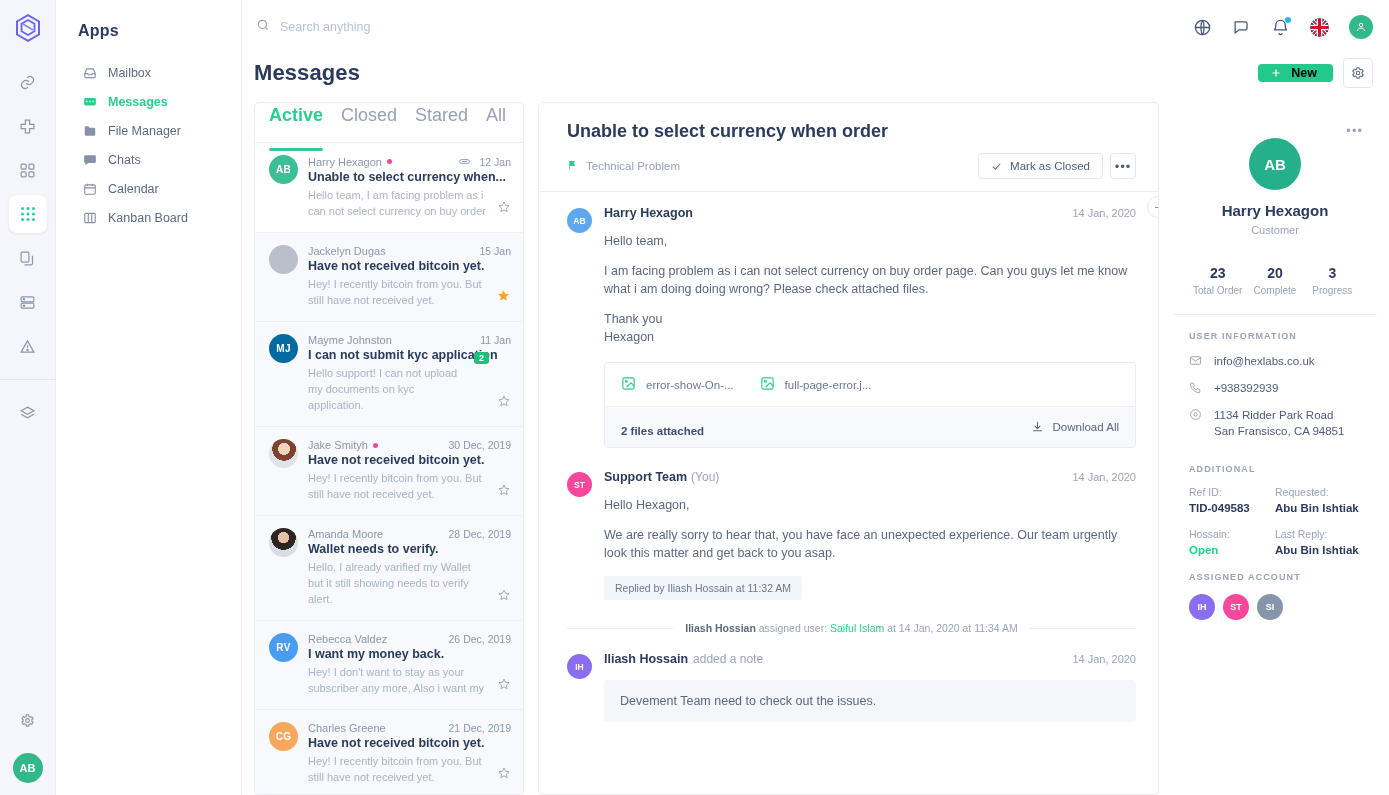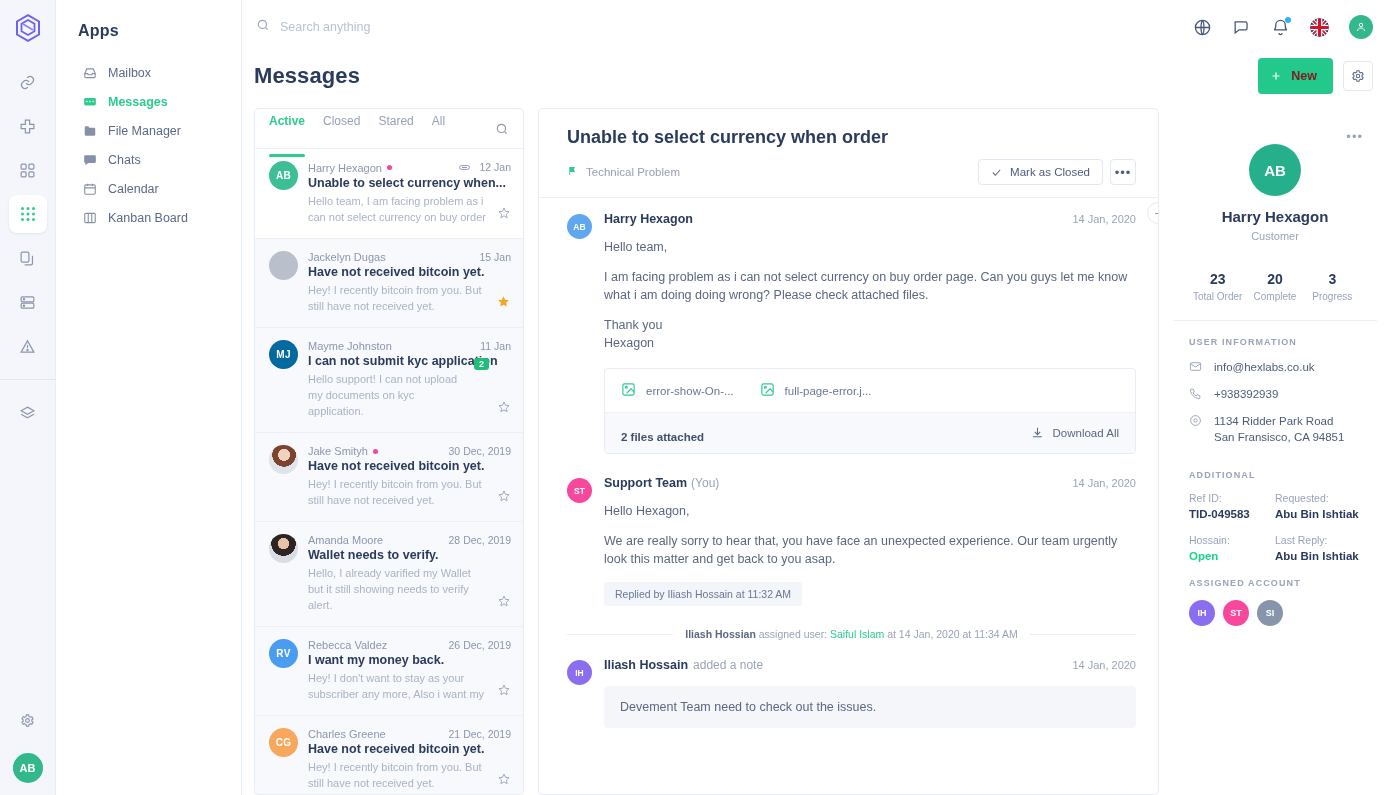--- a/index.html
+++ b/index.html
@@ -68,60 +68,60 @@
   .top-icon { color: #4a5878; cursor: pointer; display:flex; position: relative; }
   .notif-dot { position:absolute; top:-1px; right:-1px; width:6px; height:6px; border-radius:50%; background:#2bb5ee; }
   .flag { width: 19px; height: 19px; border-radius: 50%; overflow: hidden; cursor:pointer; }
   .top-avatar { width: 24px; height: 24px; border-radius: 50%; background: #32b88a; display:flex; align-items:center; justify-content:center; cursor:pointer; }
 
   
   .pagehead { display:flex; align-items:center; padding: 4px 16px 14px 12px; }
   .page-title { font-size: 22px; font-weight: bold; color: #2b3b5c; letter-spacing: .1px; }
   .pagehead-right { margin-left:auto; display:flex; align-items:center; gap:10px; }
   .btn-new {
-    background: #22c98a; color:#7f1d1d; border:none; border-radius:4px;
-    height: 36px; padding: 0 16px 0 12px; font-size: 12.5px; font-weight:bold;
+    background: #22c98a; color:#000000; border:none; border-radius:4px;
+    height: 18px; padding: 0 16px 0 12px; font-size: 12.5px; font-weight:bold;
     display:flex; align-items:center; gap:9px; cursor:pointer;
     font-family: "Liberation Sans", sans-serif;
   }
   .btn-gear {
     width: 30px; height:30px; border:1px solid #e2e7f1; border-radius:4px; background:#fff;
     display:flex; align-items:center; justify-content:center; cursor:pointer; color:#5b6a87;
   }
 
   
   .content { flex: 1 1 auto; display: flex; gap: 14px; padding: 0 12px 0 12px; min-height: 0; }
 
   
   .listpane {
     width: 270px; flex: 0 0 270px;
     background:#fff; border:1px solid #e8ecf4; border-radius:5px;
     display:flex; flex-direction:column; overflow:hidden;
     box-shadow: 0 1px 2px rgba(80,100,140,.04);
   }
   .tabs { display:flex; align-items:center; border-bottom:1px solid #ebeff6; padding: 0 14px; height: 40px; flex:0 0 40px; }
-  .tab { font-size:12px; color:#97a1b6; margin-right:18px; cursor:pointer; line-height:40px; height:56px; position:relative; }
+  .tab { font-size:18px; color:#97a1b6; margin-right:18px; cursor:pointer; line-height:40px; height:56px; position:relative; }
   .tab.active { color:#2ecc8f; font-weight:bold; }
   .tab.active:after { content:''; position:absolute; left:0; right:0; bottom:0; height:2.5px; background:#2ecc8f; border-radius:2px; }
   .tab-search { margin-left:auto; color:#8c97ad; cursor:pointer; display:flex; }
 
   .msglist { flex:1 1 auto; overflow:hidden; }
   .msgitem { display:flex; gap:10px; padding: 12px 12px 13px 14px; border-bottom:1px solid #ebeff6; background:#f7f9fc; cursor:pointer; }
   .msgitem.active { background:#ffffff; }
   .avatar {
     width: 29px; height: 29px; border-radius: 50%; flex:0 0 29px;
     display:flex; align-items:center; justify-content:center;
     color:#fff; font-size:10px; font-weight:bold; letter-spacing:.3px;
     background-size: cover; background-position: center;
   }
   .msgbody { flex:1 1 auto; min-width:0; }
   .msgrow1 { display:flex; align-items:center; gap:5px; }
   .msgname { font-size:11px; color:#8c97ad; }
   .unread-dot { width:5px; height:5px; border-radius:50%; background:#f2479a; }
-  .msgmeta { margin-left:auto; display:flex; gap:8px; }
+  .msgmeta { margin-left:auto; display:flex; align-items:center; gap:8px; }
   .clip { color:#8c97ad; display:flex; }
   .msgdate { font-size:10.5px; color:#8c97ad; white-space:nowrap; }
   .msgsubject { font-size:12.5px; font-weight:bold; color:#2b3b5c; margin-top:2px; white-space:nowrap; overflow:hidden; text-overflow:ellipsis; }
   .msgrow3 { display:flex; align-items:flex-end; gap:8px; margin-top:3px; }
   .msgpreview { font-size:11px; line-height:16px; color:#aab3c6; flex:1 1 auto; }
   .msgmark { flex:0 0 auto; padding-bottom:1px; cursor:pointer; }
   .badge { background:#1fbf7a; color:#fff; font-size:9px; font-weight:bold; border-radius:3px; padding:1px 5px; }
 
   
   .convpane {

